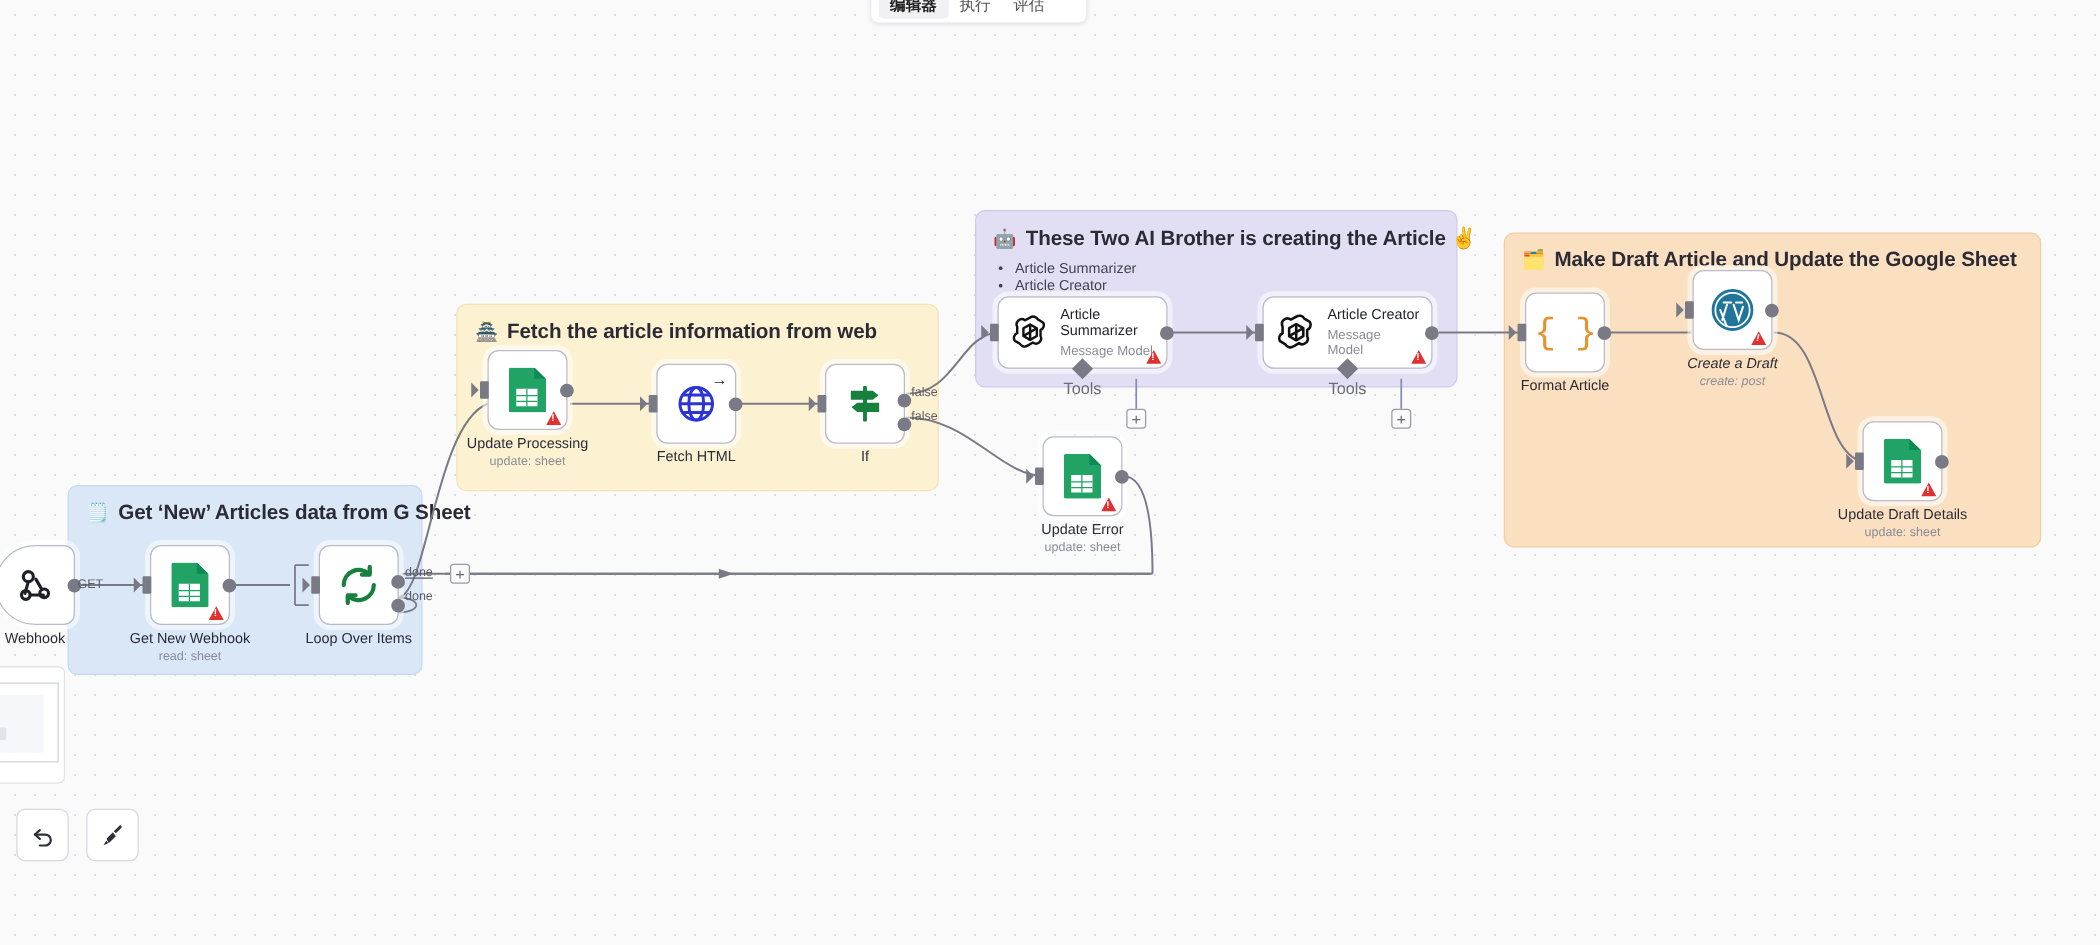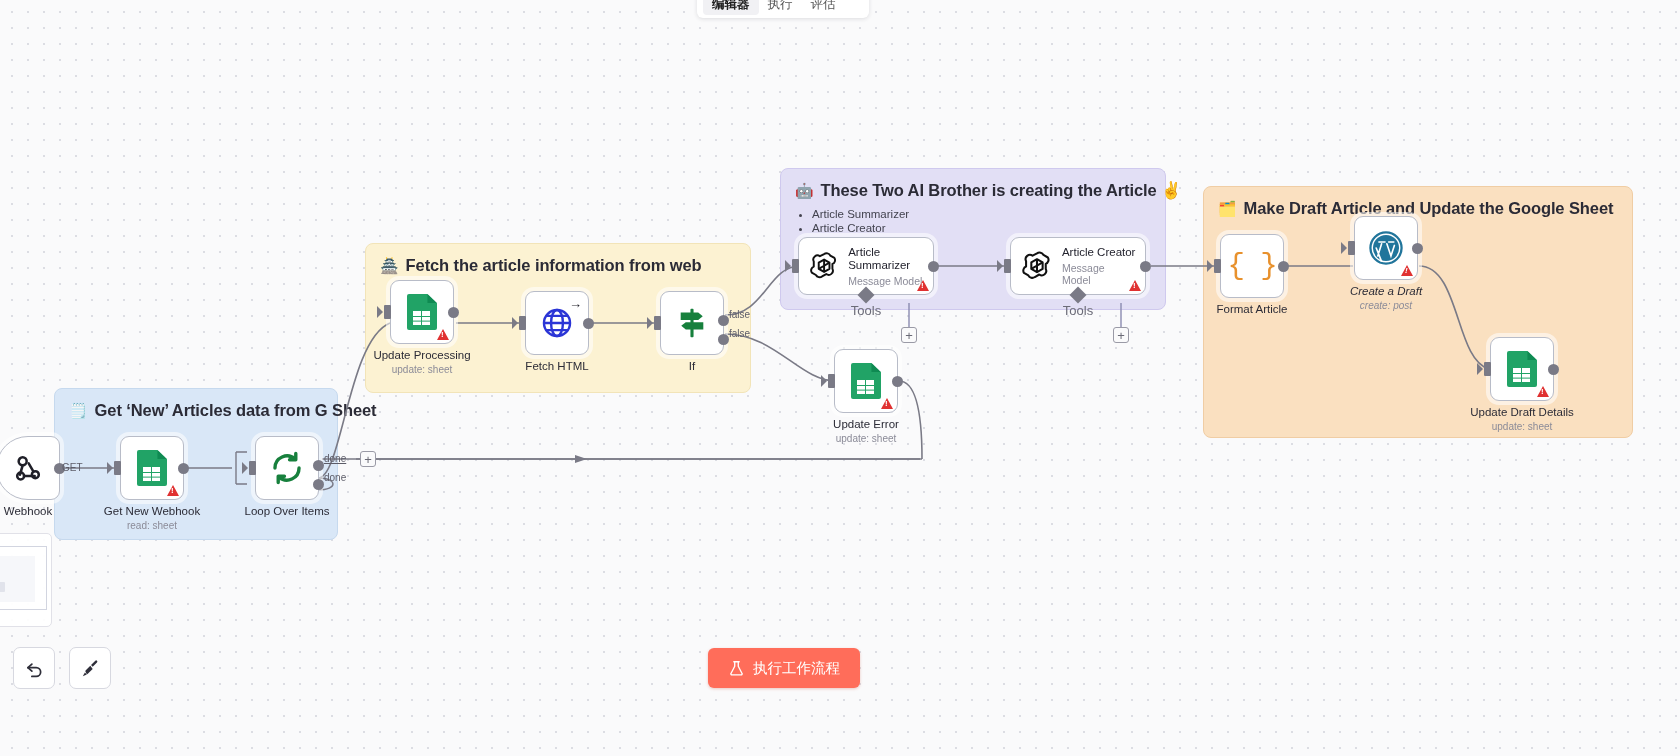--- a/index.html
+++ b/index.html
@@ -508,21 +508,14 @@
     </svg>
   </div>
   <div class="ctrlbtn" id="btn-tidy">
     <svg width="21" height="21" viewBox="0 0 24 24" fill="currentColor">
       <path d="M19.4 3.1 a1.3 1.3 0 0 0 -1.9 0 L12.6 8 l1.9 1.9 4.9-4.9 a1.3 1.3 0 0 0 0-1.9z"></path>
       <path d="M11.8 8.9 L6.4 14.3 a1 1 0 0 0 -.2 1.1 l1.1 2.4 a1 1 0 0 0 1.6 .3 l5.6-5.6 z"></path>
       <path d="M5.6 16.6 L3.2 20.9 l4.6-2.1 z"></path>
     </svg>
   </div>
 
-  <div id="btn-exec">
-    <svg class="flask" viewBox="0 0 24 24" fill="none" stroke="currentColor" stroke-width="1.9" stroke-linecap="round" stroke-linejoin="round">
-      <path d="M9.5 2.5 v6.3 L4.2 19 a1.4 1.4 0 0 0 1.2 2.1 h13.2 a1.4 1.4 0 0 0 1.2-2.1 L14.5 8.8 V2.5"></path>
-      <path d="M8.2 2.5 h7.6"></path>
-    </svg>
-    <span>执行工作流程</span>
-  </div>
 
 </div>
 
 </body></html>

